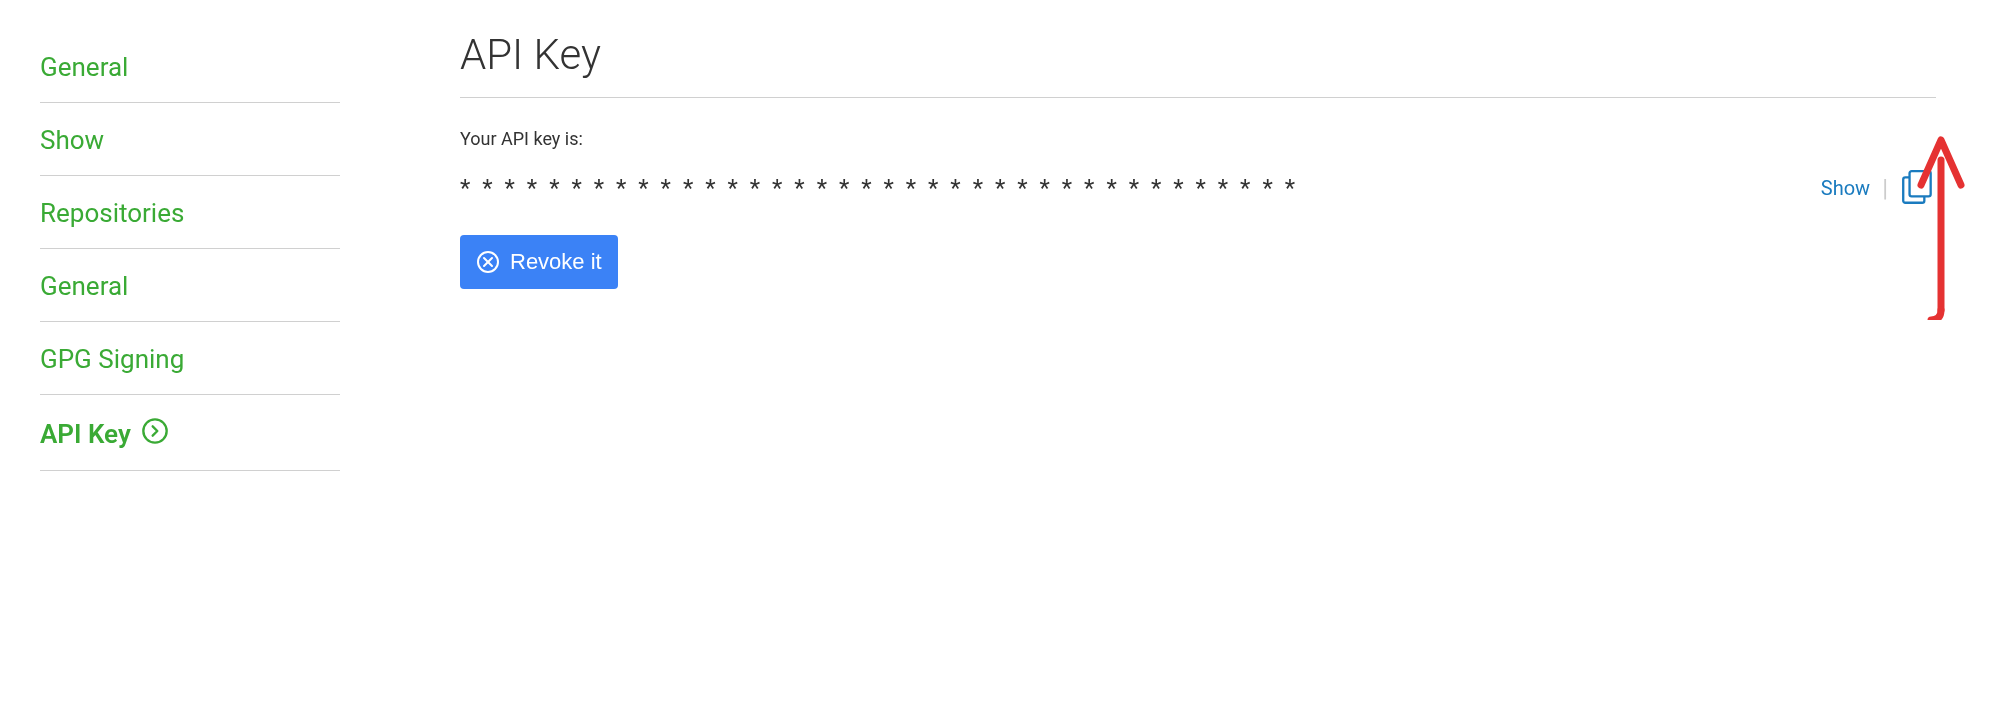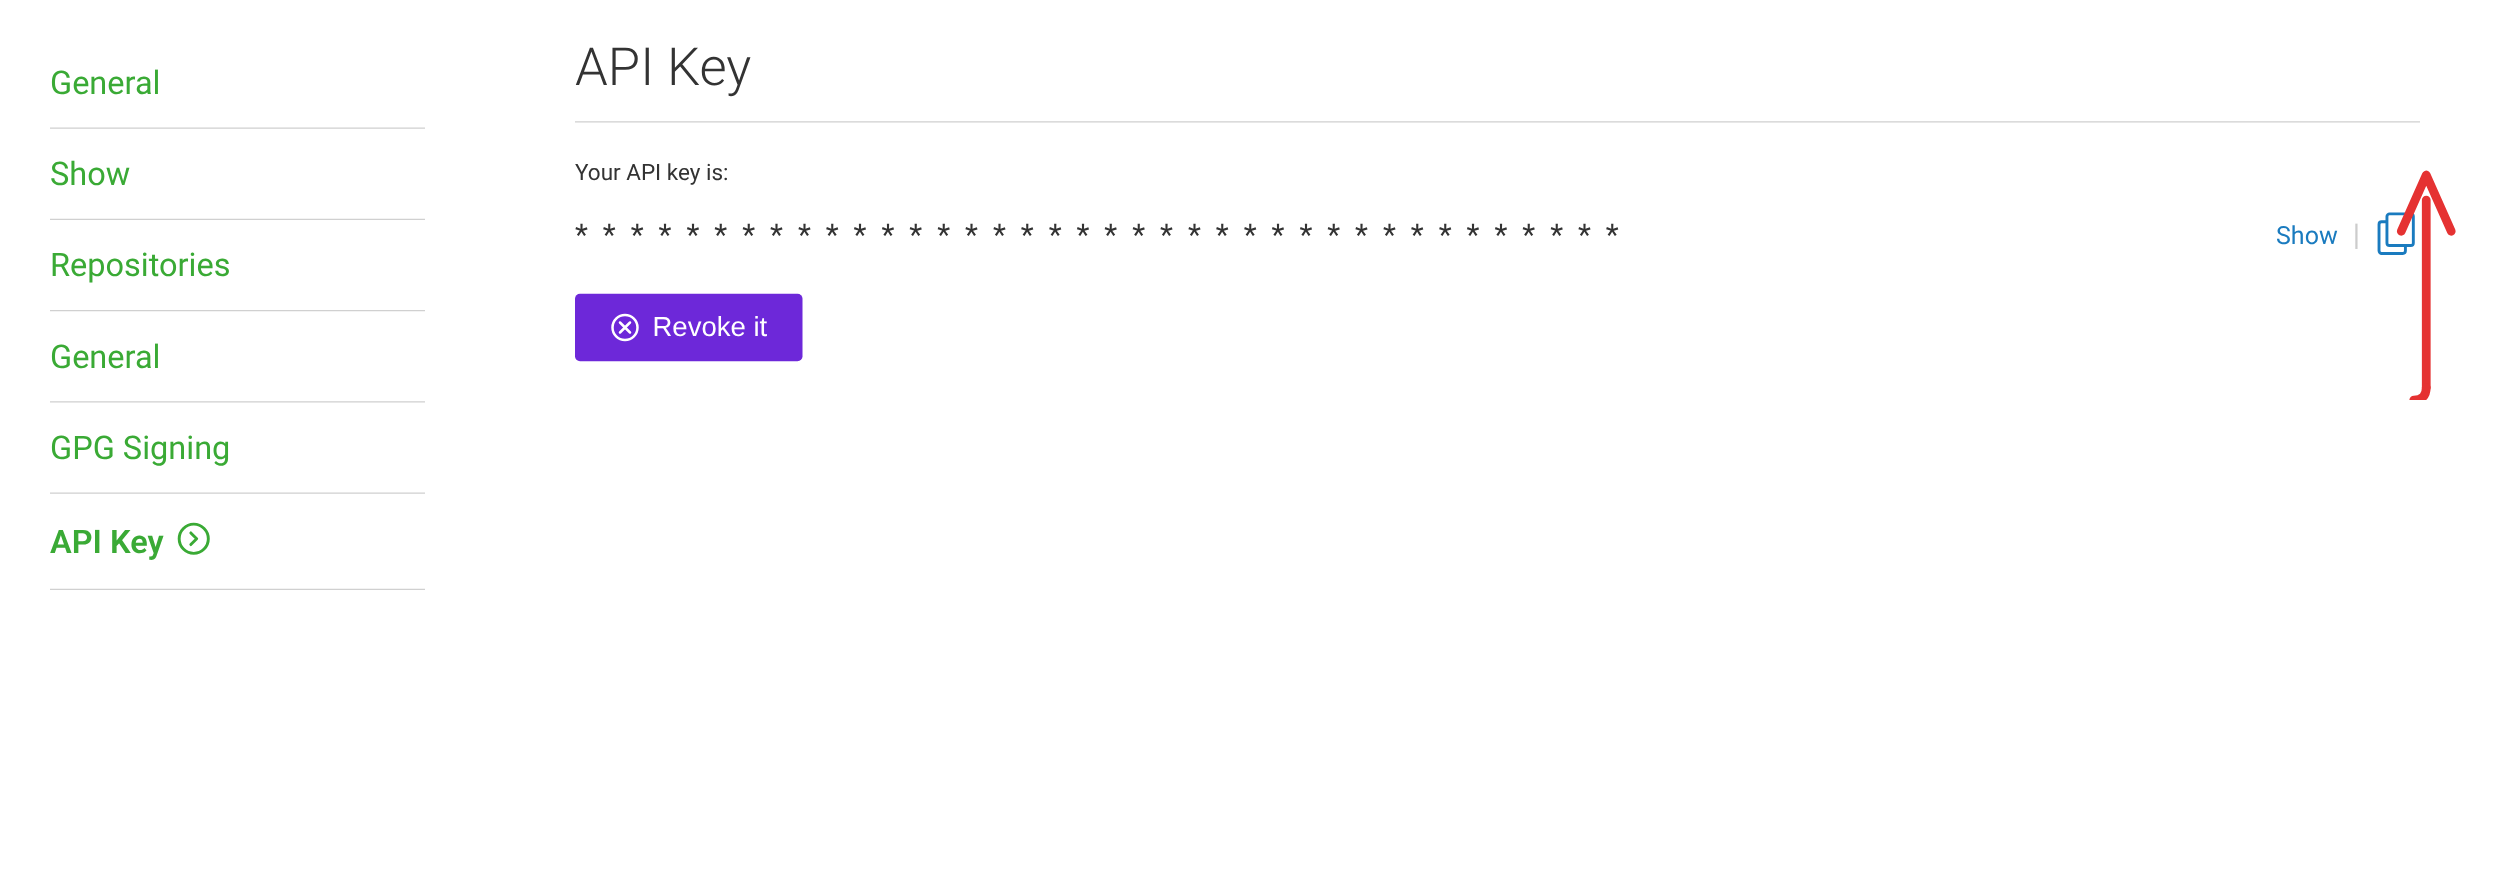--- a/index.html
+++ b/index.html
@@ -123,25 +123,25 @@
 
     .copy-icon {
       width: 36px;
       height: 38px;
     }
 
     .revoke-btn {
       display: flex;
       align-items: center;
       gap: 10px;
-      background: #6d28d9;
+      background: #3b82f6;
       color: #fff;
       border: none;
       border-radius: 4px;
-      padding: 14px 28px;
+      padding: 14px 16px;
       font-size: 22px;
       cursor: pointer;
       font-weight: 500;
     }
 
     .revoke-icon {
       font-size: 22px;
       display: flex;
       align-items: center;
       justify-content: center;

